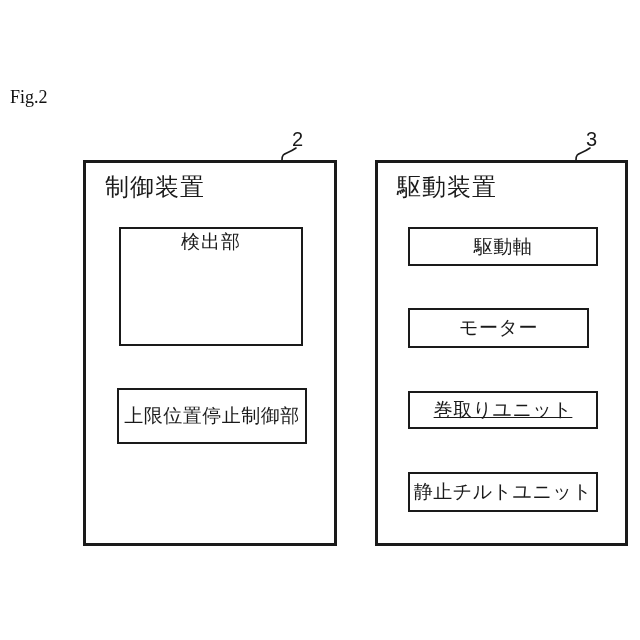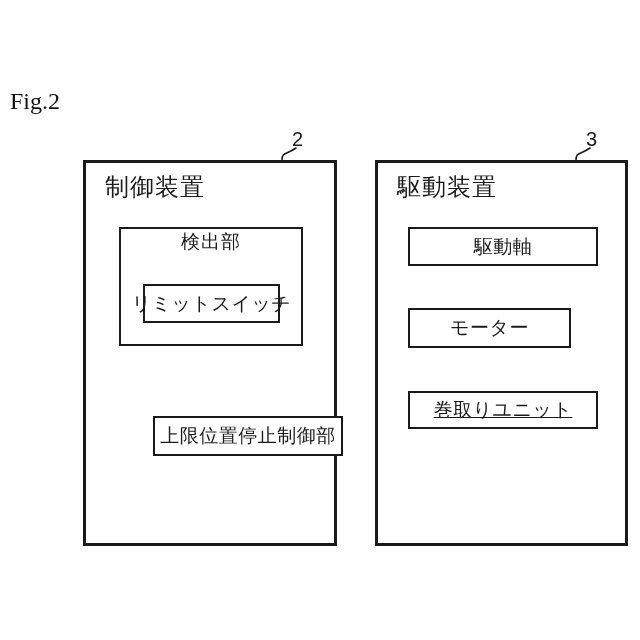--- a/index.html
+++ b/index.html
@@ -11,21 +11,21 @@
     background: #ffffff;
     font-family: "Liberation Sans", sans-serif;
     color: #1a1a1a;
     overflow: hidden;
   }
   .fig-title {
     position: absolute;
     left: 10px;
     top: 88px;
     font-family: "Liberation Serif", serif;
-    font-size: 24px;
+    font-size: 18px;
     line-height: 1.1;
     color: #111111;
   }
   .outer-box {
     position: absolute;
     border: 3px solid #1a1a1a;
     background: #ffffff;
   }
   .outer-box.left  { left: 83px;  top: 160px; width: 254px; height: 386px; }
   .outer-box.right { left: 375px; top: 160px; width: 253px; height: 386px; padding-left: 20px; }
@@ -71,23 +71,23 @@
   .ref-3   { left: 586px; top: 129px; }
   .ref-20  { left: 283px; top: 206px; }
   .ref-200 { left: 254px; top: 260px; }
   .ref-21  { left: 286px; top: 390px; }
   .ref-11  { left: 572px; top: 206px; }
   .ref-M   { left: 574px; top: 288px; }
   .ref-3A  { left: 574px; top: 369px; }
   .ref-3B  { left: 575px; top: 452px; }
   .node-detection    { left: 119px; top: 227px; width: 184px; height: 119px; }
   .node-limitswitch  { left: 143px; top: 284px; width: 137px; height: 39px; }
-  .node-upperlimit   { left: 117px; top: 416px; width: 190px; height: 40px; margin-left: 36px; }
+  .node-upperlimit   { left: 117px; top: 388px; width: 190px; height: 56px; }
   .node-driveshaft   { left: 408px; top: 227px; width: 190px; height: 39px; text-align: center; }
-  .node-motor        { left: 408px; top: 308px; width: 163px; height: 40px; }
+  .node-motor        { left: 408px; top: 308px; width: 181px; height: 40px; }
   .node-winding      { left: 408px; top: 391px; width: 190px; height: 38px; text-decoration: underline; }
   .node-tilt         { left: 408px; top: 472px; width: 190px; height: 40px; }
   .leaders {
     position: absolute;
     left: 0; top: 0;
     width: 640px; height: 640px;
     pointer-events: none;
   }
 </style>
 </head>
@@ -122,23 +122,20 @@
   <div class="ref ref-3B">3B</div>
 
   <div class="outer-box left">
     <div class="outer-title">制御装置</div>
   </div>
 
   <div class="group-box node-detection">
     <span class="group-title">検出部</span>
   </div>
 
-  <div class="node node-limitswitch">
-    <span>リミットスイッチ</span>
-  </div>
 
   <div class="node node-upperlimit">
     <span>上限位置停止制御部</span>
   </div>
 
   <div class="outer-box right">
     <div class="outer-title">駆動装置</div>
   </div>
 
   <div class="node node-driveshaft">
@@ -146,14 +143,17 @@
   </div>
 
   <div class="node node-motor">
     <span>モーター</span>
   </div>
 
   <div class="node node-winding">
     <span>巻取りユニット</span>
   </div>
 
+  <div class="node node-tilt">
+    <span>静止チルトユニット</span>
+  </div>
 
 </div>
 
 </body></html>

